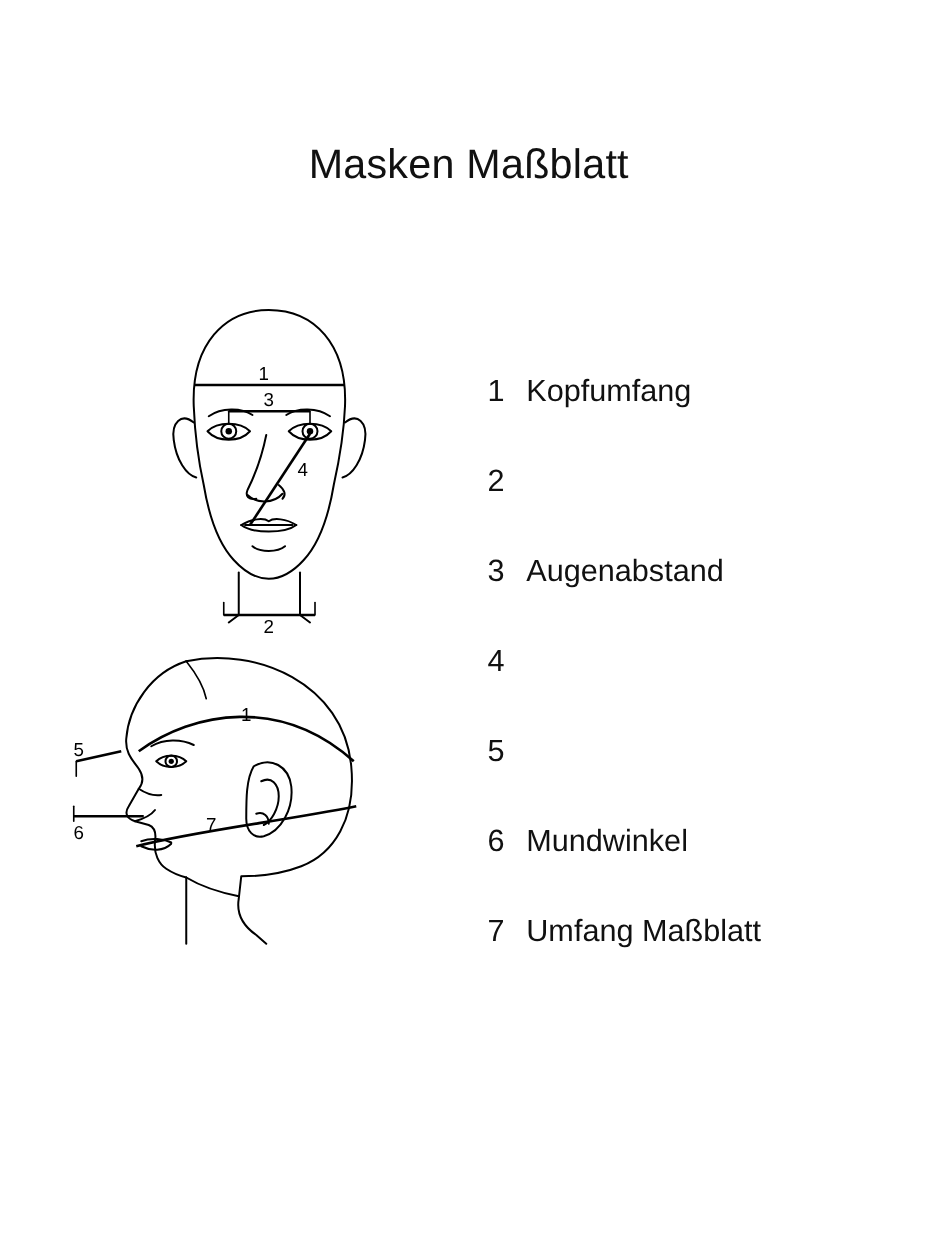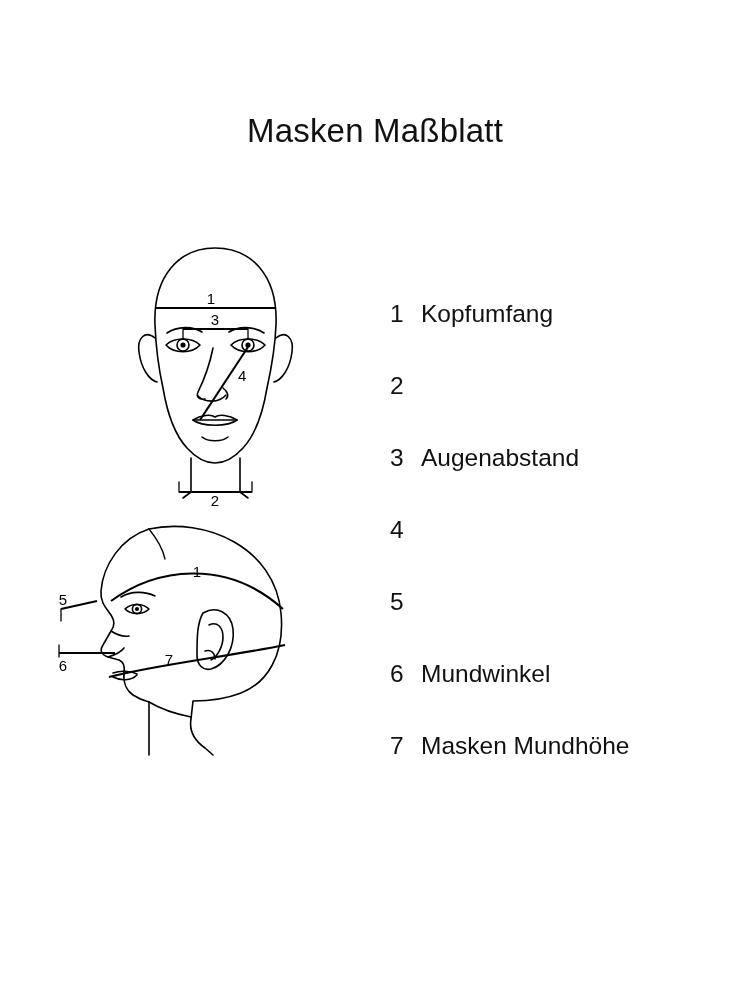--- a/index.html
+++ b/index.html
@@ -216,17 +216,17 @@
     </div>
     <div class="legend-item">
       <span class="legend-num">5</span>
     </div>
     <div class="legend-item">
       <span class="legend-num">6</span>
       <span class="legend-label">Mundwinkel</span>
     </div>
     <div class="legend-item">
       <span class="legend-num">7</span>
-      <span class="legend-label">Masken Mundhöhe</span>
+      <span class="legend-label">Umfang Maßblatt</span>
     </div>
   </div>
 
 </div>
 
 </body></html>

